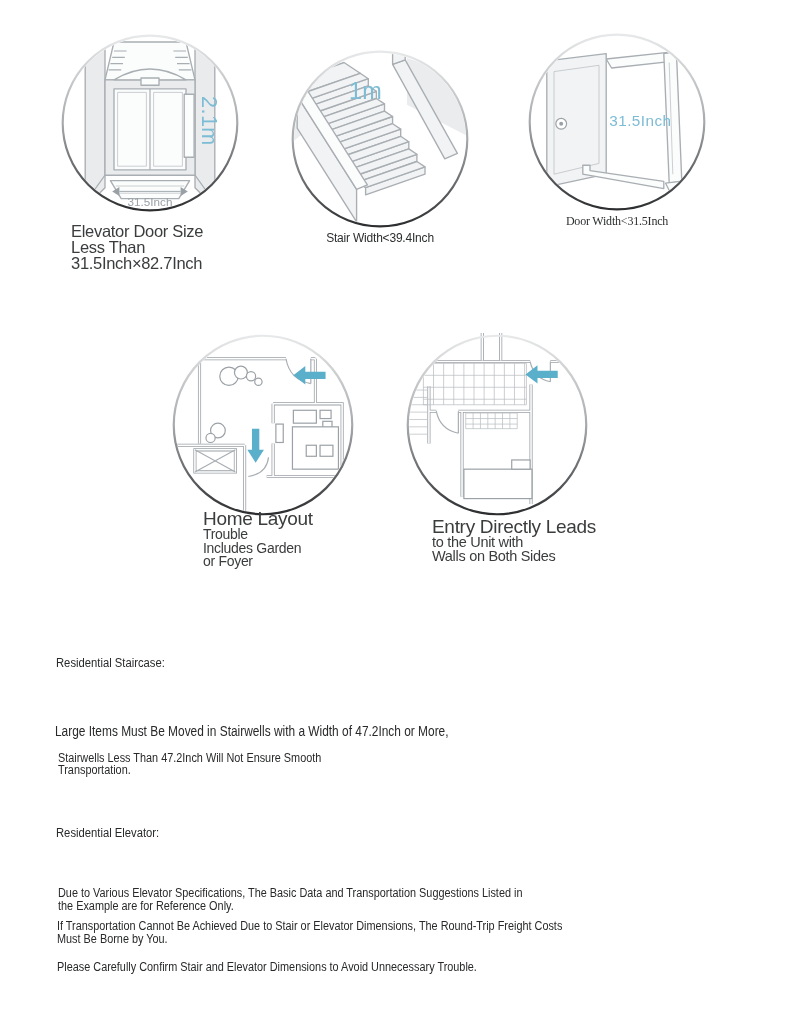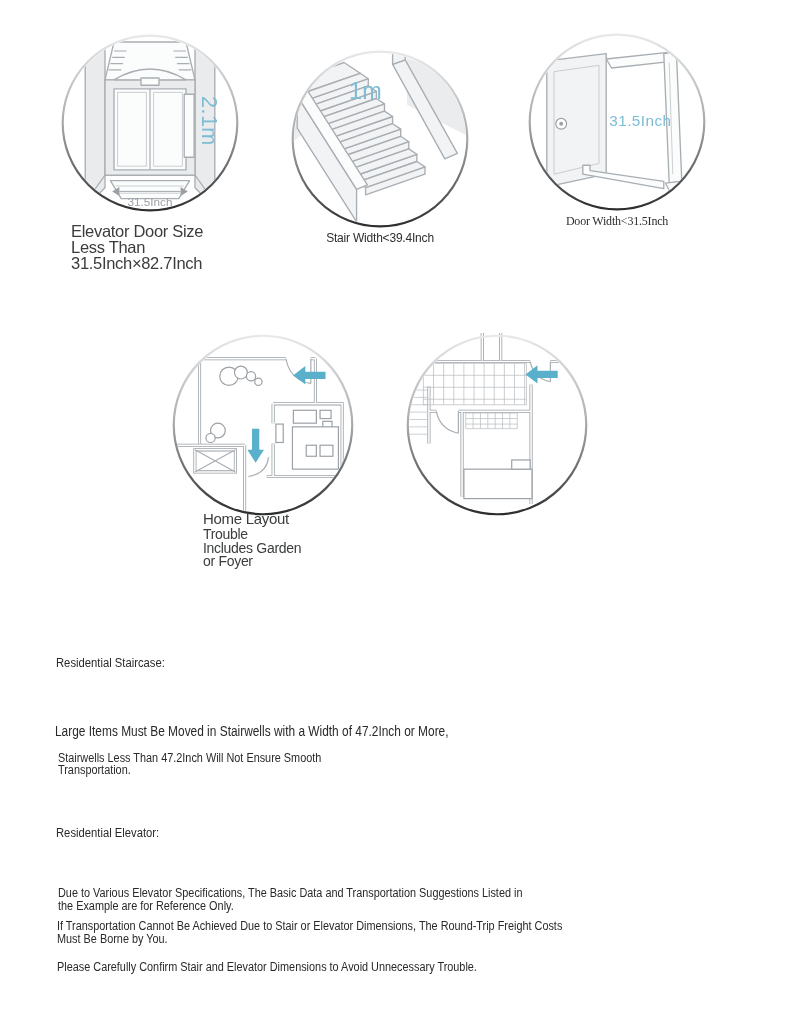--- a/index.html
+++ b/index.html
@@ -20,21 +20,21 @@
   .arrow{fill:#5aafca;stroke:none;}
   .bluetxt{fill:#7cbcd4;letter-spacing:0.5px;}
   .graytxt{fill:#9aa1a6;}
   .cap{position:absolute;color:#3a3c3d;letter-spacing:-0.3px;}
   #cap1{left:71px;top:223px;font-size:16.5px;line-height:16px;}
   .cap-c{position:absolute;width:180px;text-align:center;font-size:12px;color:#2c2e2f;letter-spacing:-0.2px;}
   #cap2{left:290px;top:231px;}
   #cap3{left:527px;top:214px;font-family:Liberation Serif, serif;}
   #cap4{left:203px;top:510px;}
   #cap5{left:432px;top:518px;}
-  .cap .l1{font-size:15px;line-height:18px;}
+  .cap .l1{font-size:19px;line-height:18px;}
   .cap .l2{font-size:14px;line-height:13.5px;}
   #cap5 .l2{font-size:14.5px;}
   .body-txt{position:absolute;transform-origin:0 0;white-space:nowrap;}
   .sec-h{font-size:12.5px;transform:scaleX(0.9);}
   #s1p1{font-size:14px;transform:scaleX(0.85);}
   #s1p2{font-size:12.5px;line-height:11.5px;transform:scaleX(0.87);}
   .para{font-size:12.5px;line-height:13px;transform:scaleX(0.87);}
 </style>
 </head>
 <body>
@@ -199,20 +199,25 @@
         <path class="ln" d="M34,85 Q38,105 58,109 M58,85 V109"></path>
         <polygon class="arrow" points="166,41 144,41 144,35 131,45 144,55 144,49 166,49"></polygon>
       </g>
       <g>
         <path class="wallO" d="M84,0 V30 M104,0 V30"></path>
         <path class="wallI" d="M84,0 V30 M104,0 V30"></path>
       </g>
       <circle class="rim" cx="100" cy="100" r="97"></circle>
     </svg>
   </div>
+  <div class="cap" id="cap5">
+    <div class="l1">Entry Directly Leads</div>
+    <div class="l2">to the Unit with</div>
+    <div class="l2">Walls on Both Sides</div>
+  </div>
 
   <div class="body-txt sec-h" style="left:56px;top:656px;">Residential Staircase:</div>
 
   <div class="body-txt" id="s1p1" style="left:55px;top:723px;">
     <div>Large Items Must Be Moved in Stairwells with a Width of 47.2Inch or More,</div>
   </div>
 
   <div class="body-txt" id="s1p2" style="left:58px;top:753px;">
     <div>Stairwells Less Than 47.2Inch Will Not Ensure Smooth</div>
     <div>Transportation.</div>

